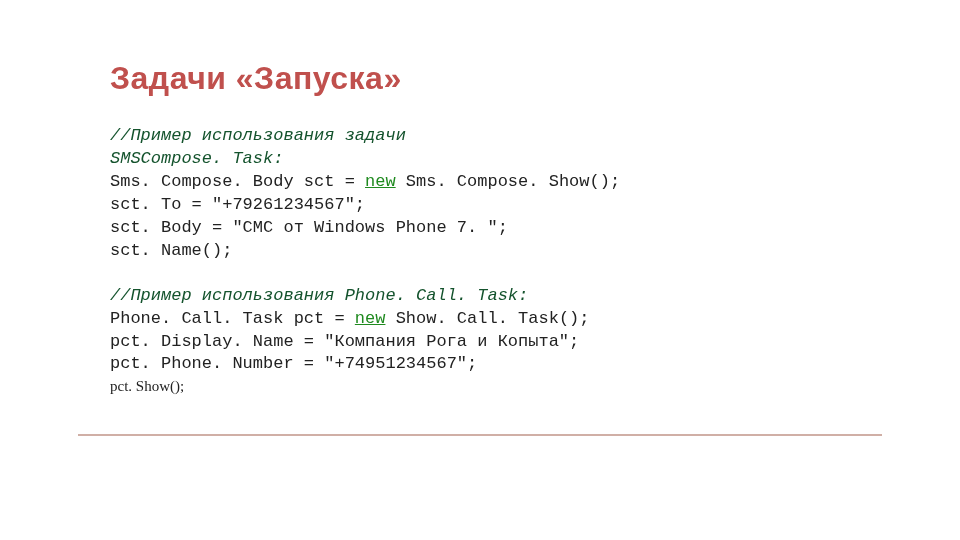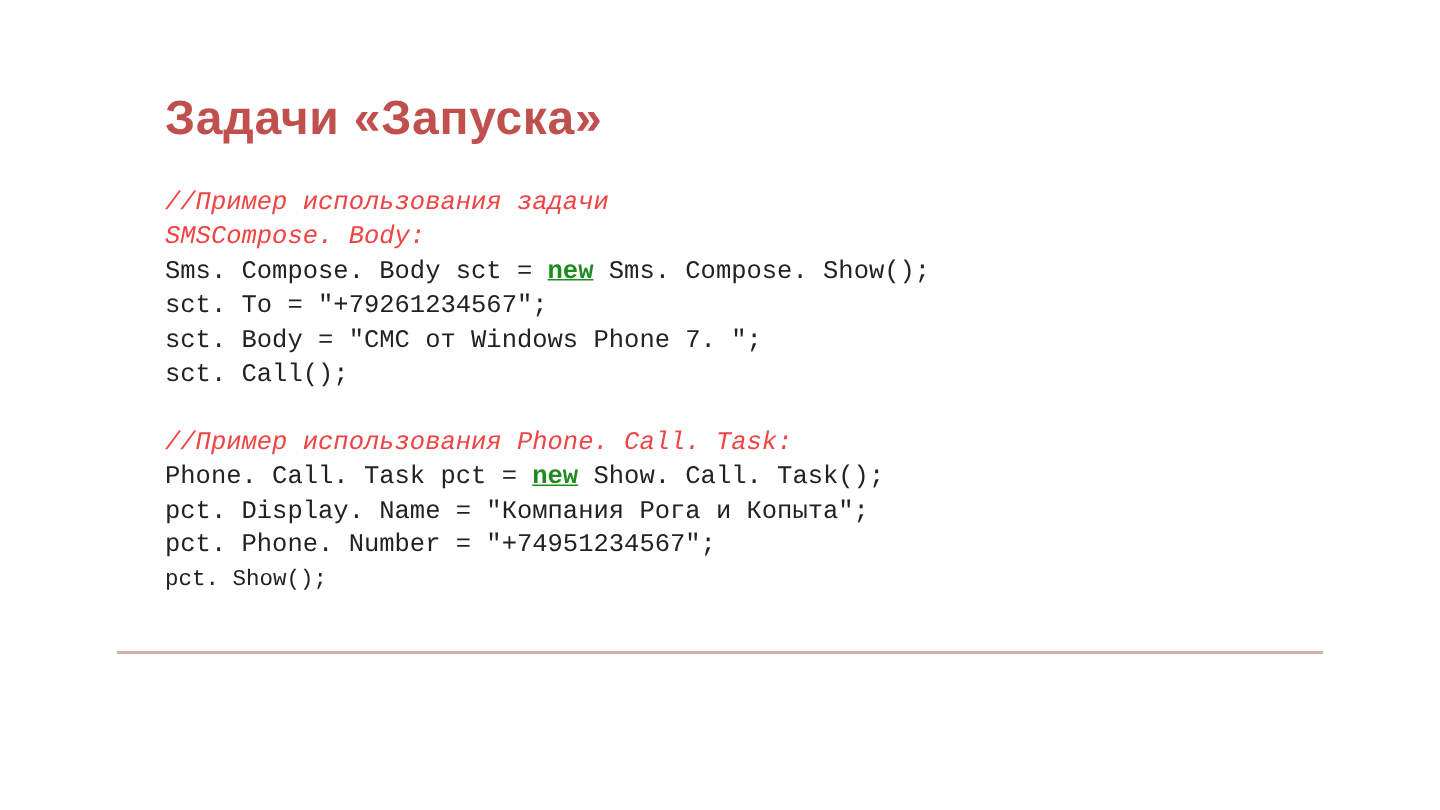--- a/index.html
+++ b/index.html
@@ -26,24 +26,24 @@
     letter-spacing: 0.5px;
   }
   .code-block {
     font-family: "Courier New", Courier, monospace;
     font-size: 17px;
     line-height: 1.35;
     color: #222;
     white-space: pre-wrap;
     margin-bottom: 22px;
   }
-  .code-block .cmt { color: #ef4444; font-style: italic; }
-  .code-block .kw  { color: #1f8a1f; text-decoration: underline; font-weight: bold; }
+  .code-block .cmt { color: #14532d; font-style: italic; }
+  .code-block .kw  { color: #1f8a1f; text-decoration: underline; }
   .last-line {
-    font-family: Liberation Mono, monospace;
+    font-family: Liberation Serif, serif;
     font-size: 15px;
   }
   .rule {
     position: absolute;
     left: 78px;
     right: 78px;
     bottom: 36px;
     border: none;
     border-top: 2px solid #b07a6a;
     opacity: 0.6;
@@ -51,25 +51,25 @@
   }
 </style>
 </head>
 <body>
 
 <div class="slide">
 
   <h1 class="title">Задачи «Запуска»</h1>
 
   <div class="code-block"><span class="cmt">//Пример использования задачи</span>
-<span class="cmt">SMSCompose. Body:</span>
+<span class="cmt">SMSCompose. Task:</span>
 <span><span>Sms. Compose. Body sct = </span><span class="kw">new</span><span> Sms. Compose. Show();</span></span>
 <span>sct. To = "+79261234567";</span>
 <span>sct. Body = "СМС от Windows Phone 7. ";</span>
-<span>sct. Call();</span></div>
+<span>sct. Name();</span></div>
 
   <div class="code-block"><span class="cmt">//Пример использования Phone. Call. Task:</span>
 <span><span>Phone. Call. Task pct = </span><span class="kw">new</span><span> Show. Call. Task();</span></span>
 <span>pct. Display. Name = "Компания Рога и Копыта";</span>
 <span>pct. Phone. Number = "+74951234567";</span>
 <span class="last-line">pct. Show();</span></div>
 
   <hr class="rule">
 </div>
 

